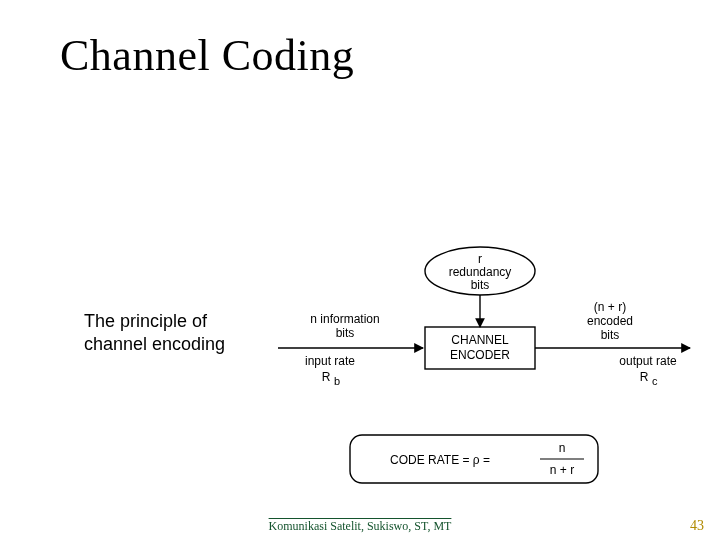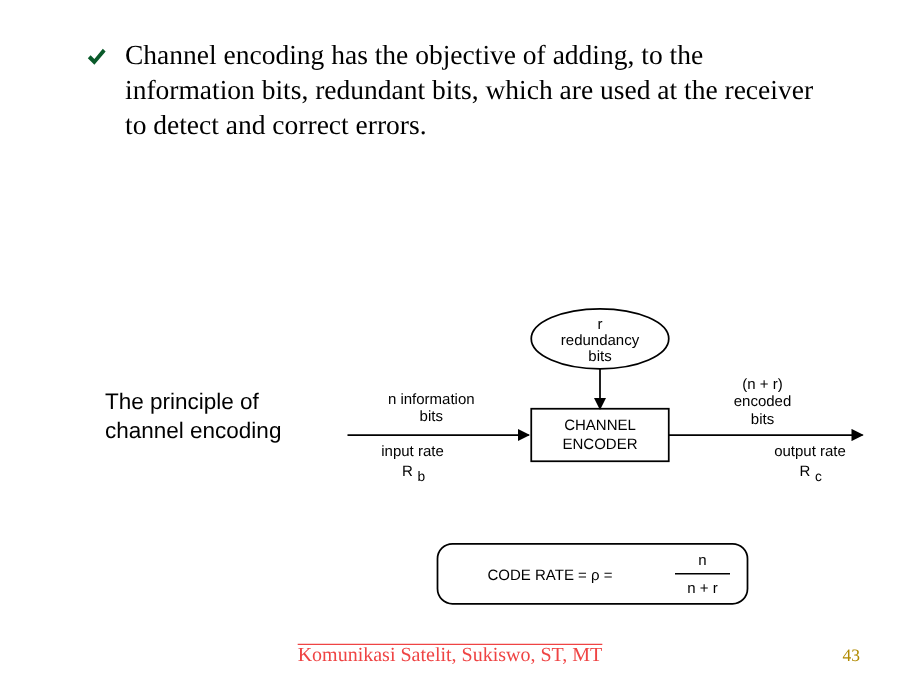--- a/index.html
+++ b/index.html
@@ -57,53 +57,46 @@
     width: 440px;
     height: 260px;
   }
   .footer {
     position: absolute;
     bottom: 6px;
     left: 0;
     width: 720px;
     text-align: center;
     font-family: Georgia, "Times New Roman", serif;
-    font-size: 16px;
-    color: #ef4444;
+    font-size: 12px;
+    color: #14532d;
   }
   .footer .ol { text-decoration: overline; }
   .pagenum {
     position: absolute;
-    right: 32px;
+    right: 16px;
     bottom: 6px;
     font-family: Georgia, "Times New Roman", serif;
     font-size: 14px;
     color: #b08a00;
   }
   .dlabel {
     font-family: Arial, Helvetica, sans-serif;
     font-size: 12px;
     fill: #000;
   }
   .dlabel-sm { font-size: 11px; }
 </style>
 </head>
 <body>
 
 <div class="slide">
 
+  <h1 class="title">Channel Coding</h1>
 
-  <div class="bullet-row">
-    <span class="bullet-icon">
-      <svg viewBox="0 0 24 24" width="18" height="18">
-        <path d="M3 14 L6 11 L10 15 L19 4 L22 7 L10 21 Z" fill="#0a5a2a"></path>
-      </svg>
-    </span>
-    <p class="bullet-text">Channel encoding has the objective of adding, to the information bits, redundant bits, which are used at the receiver to detect and correct errors.</p>
-  </div>
 
   <div class="caption">The principle of channel encoding</div>
 
   <div class="diagram">
     <svg viewBox="0 0 440 260" width="440" height="260">
       <defs>
         <marker id="arrow" viewBox="0 0 10 10" refX="9" refY="5" markerWidth="7" markerHeight="7" orient="auto">
           <path d="M0 0 L10 5 L0 10 Z" fill="#000"></path>
         </marker>
       </defs>

